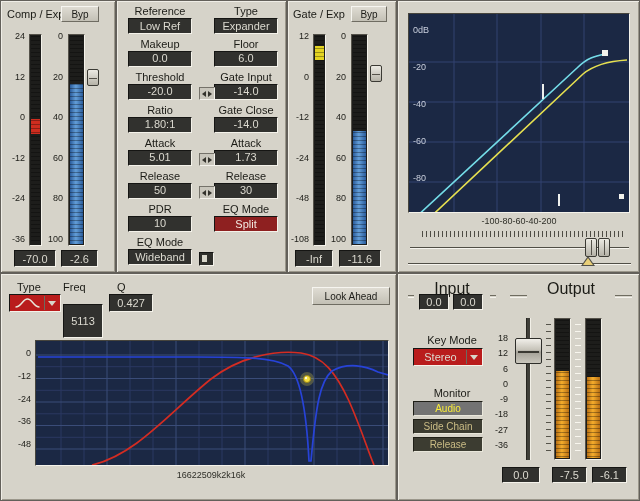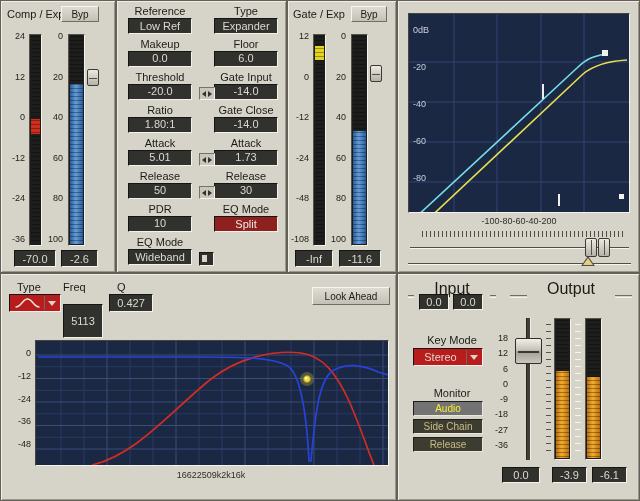--- a/index.html
+++ b/index.html
@@ -402,17 +402,17 @@
     <div class="fader-thumb" style="left:117px;top:64px;width:27px;height:26px"></div>
     <div class="vticks-dark" style="left:148px;top:50px;width:5px;height:132px"></div>
     <div class="meter" style="left:156px;top:44px;width:17px;height:142px">
       <div class="fill orange" style="height:62%"></div>
     </div>
     <div class="vticks-light" style="left:177px;top:50px;width:6px;height:132px"></div>
     <div class="meter" style="left:187px;top:44px;width:17px;height:142px">
       <div class="fill orange" style="height:58%"></div>
     </div>
     <div class="lcd" style="left:104px;top:193px;width:38px;height:16px">0.0</div>
-    <div class="lcd" style="left:154px;top:193px;width:35px;height:16px">-3.9</div>
+    <div class="lcd" style="left:154px;top:193px;width:35px;height:16px">-7.5</div>
     <div class="lcd" style="left:194px;top:193px;width:35px;height:16px">-6.1</div>
   </section>
 
 </div>
 
 </body></html>

